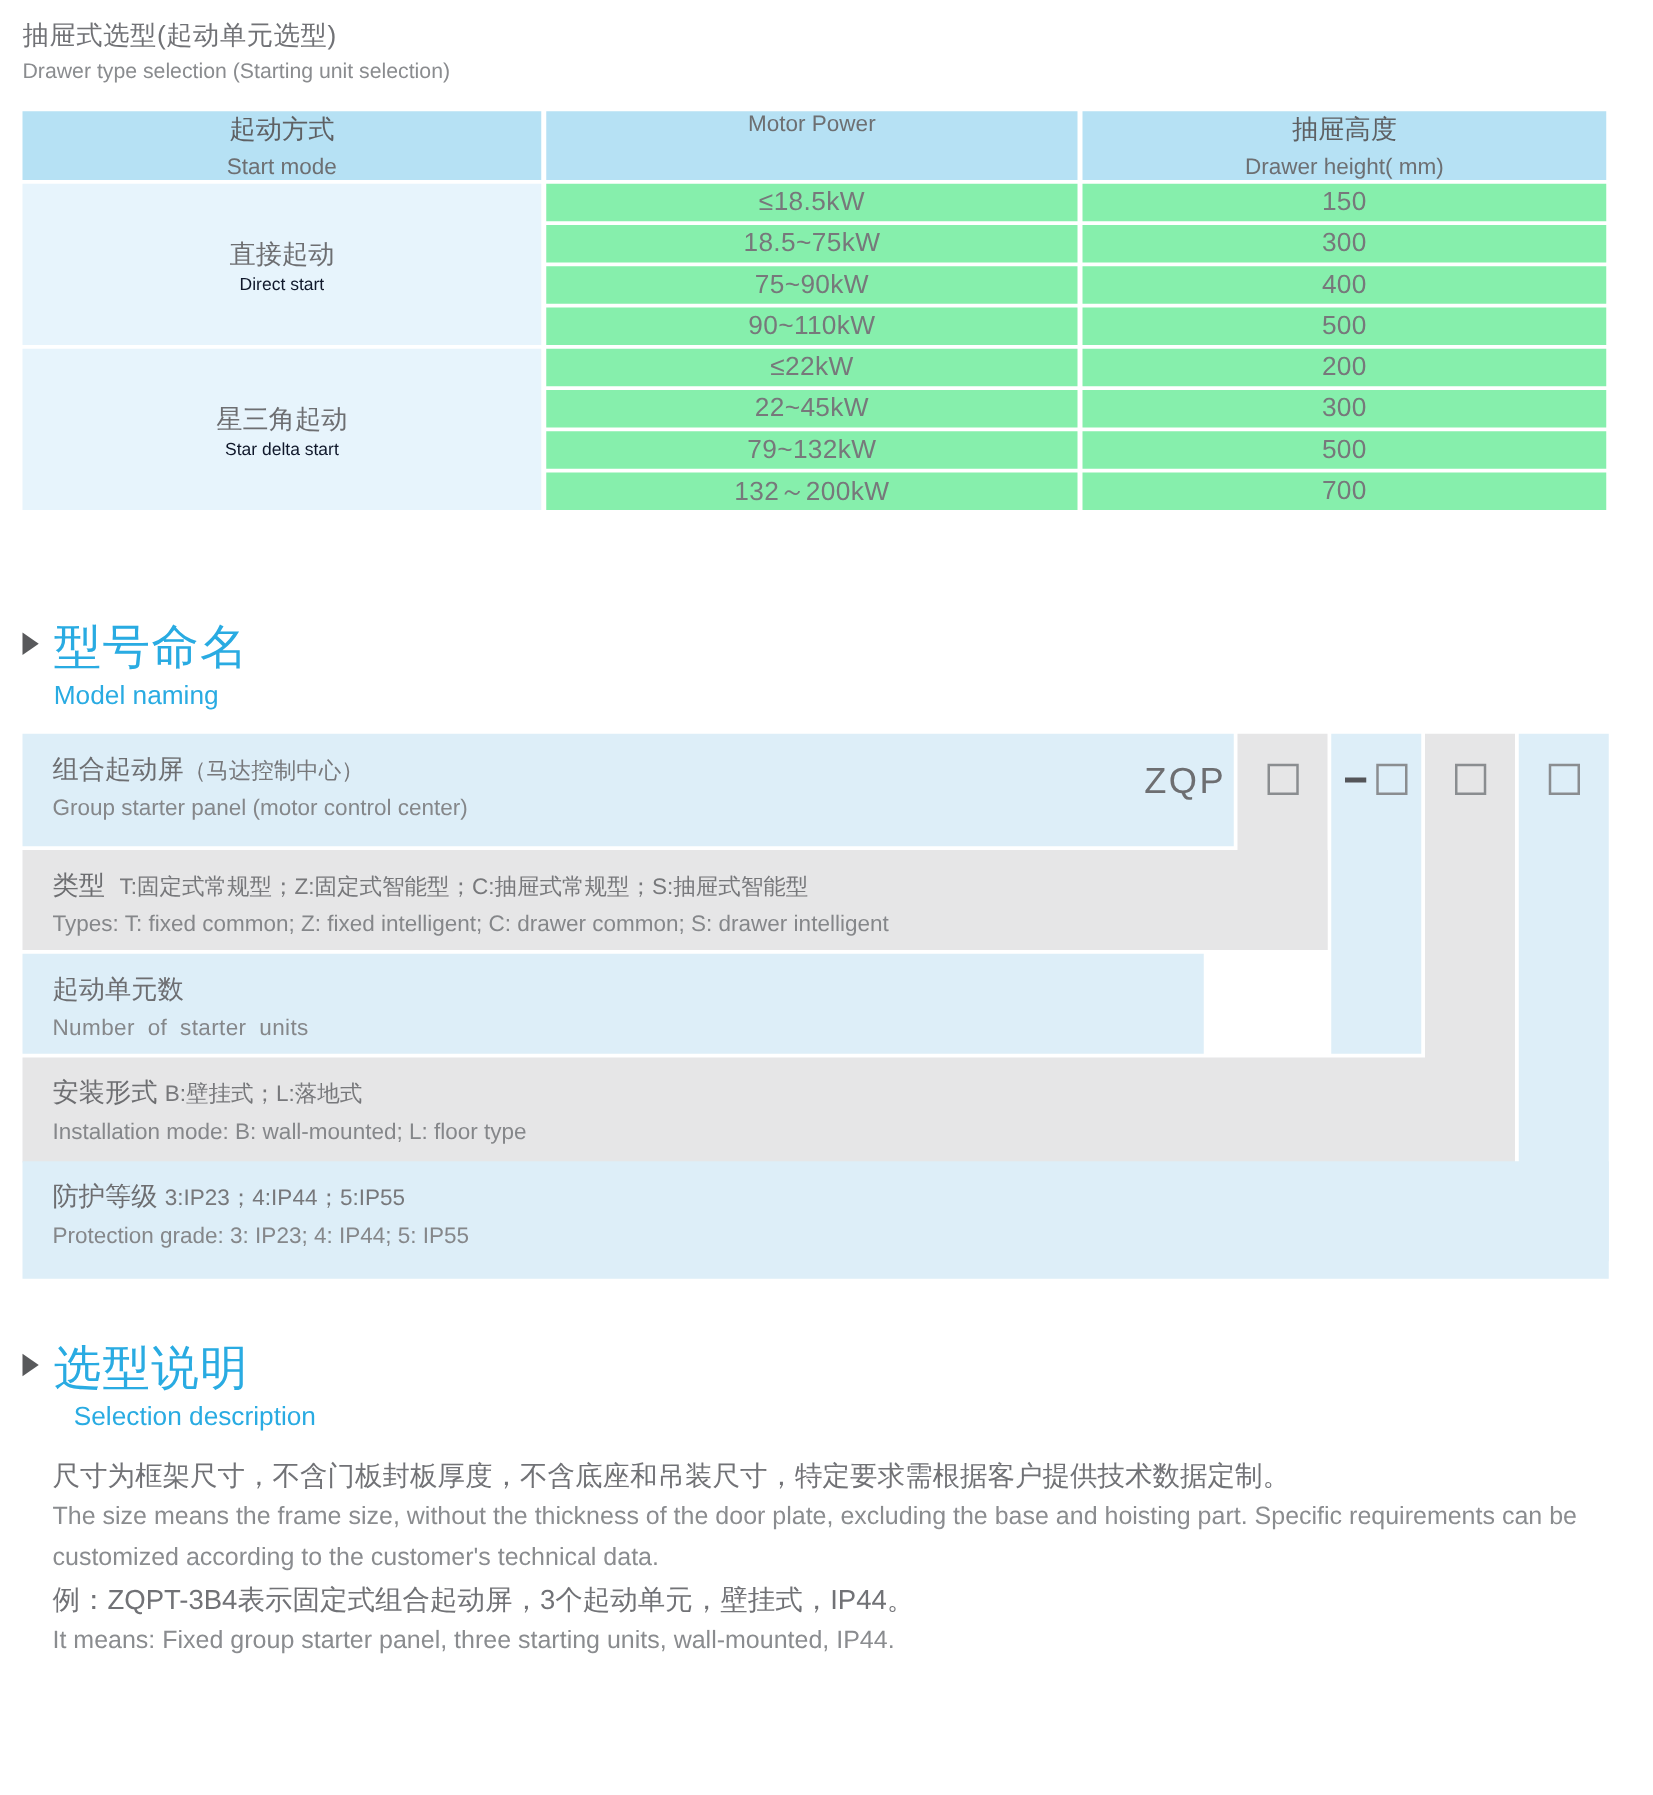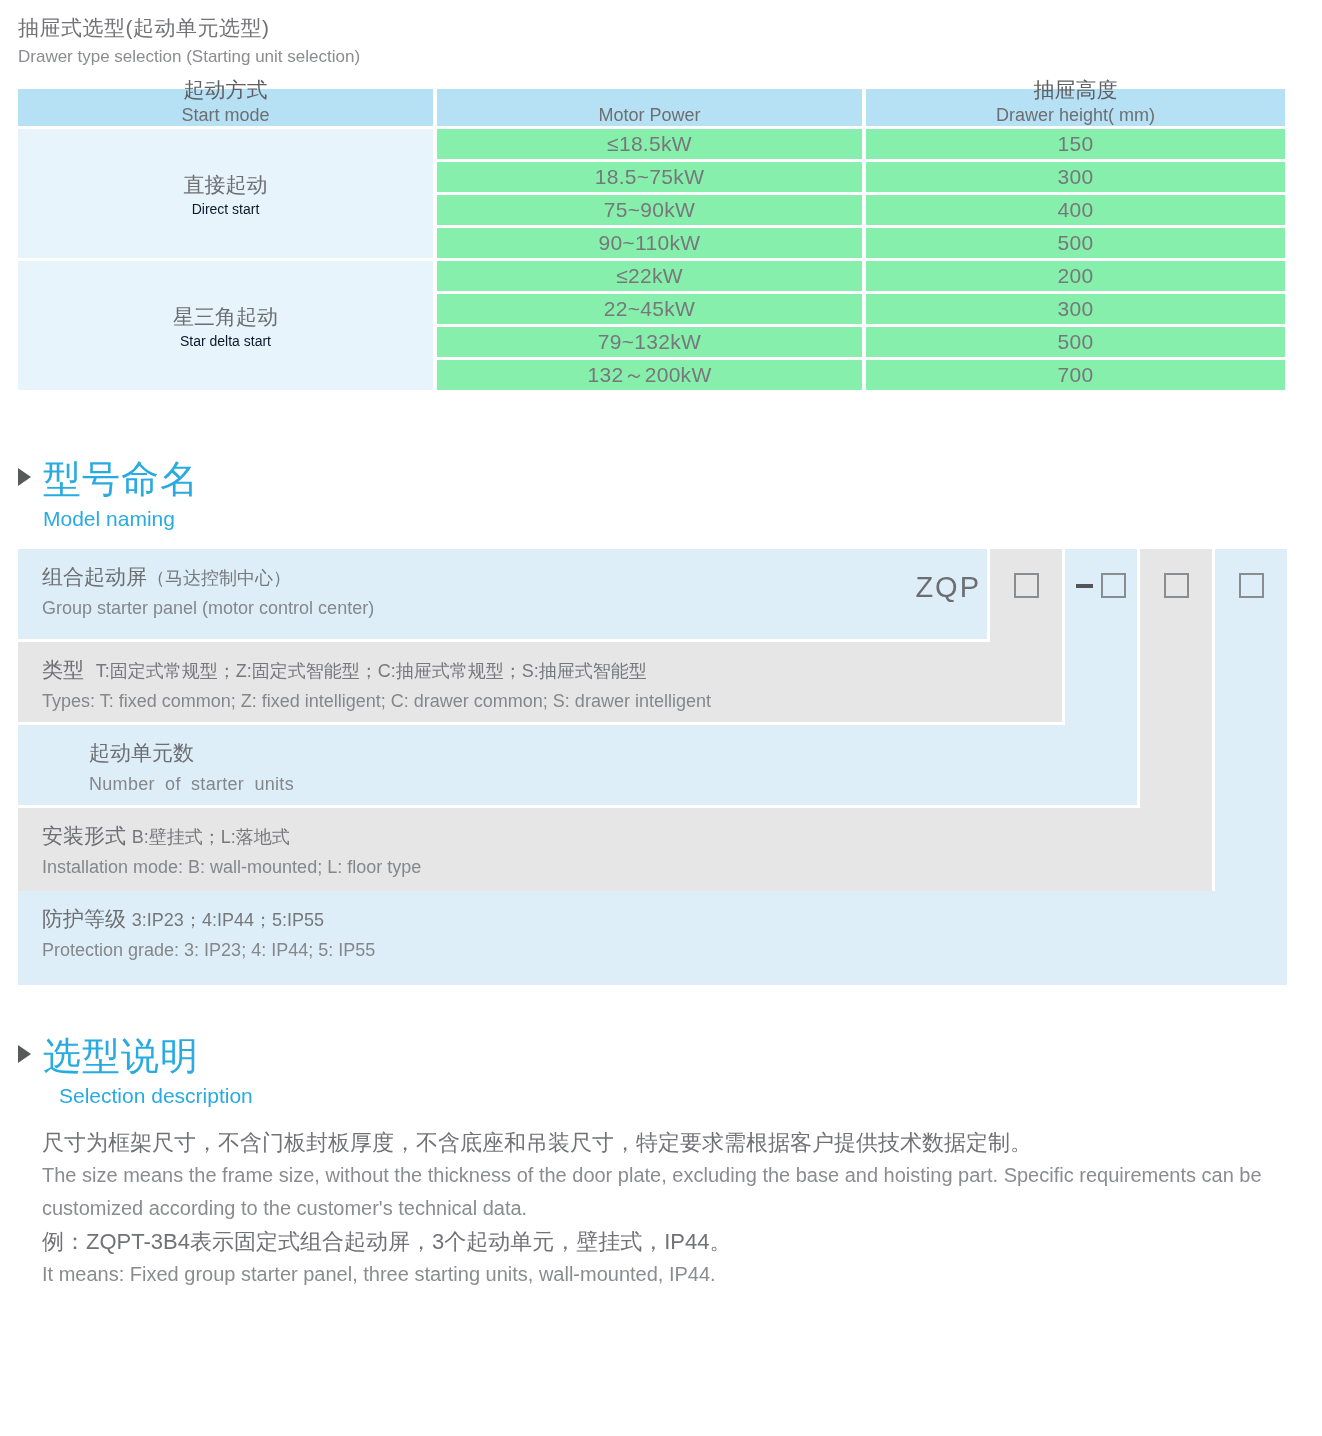--- a/index.html
+++ b/index.html
@@ -15,22 +15,22 @@
 
   
   .doc-title { margin:14px 0 0 18px; }
   .doc-title .cn { font-size:21px; color:#717276; letter-spacing:.5px; }
   .doc-title .en { font-size:17px; color:#8a8c8f; margin-top:5px; }
 
   
   .sel-table { margin:22px 0 0 18px; width:1267px; }
   .t-head { display:grid; grid-template-columns:415px 425px 419px; column-gap:4px; }
   .t-head .hcell {
-    height:37px; background:#b6e1f4; text-align:center;
-    display:flex; flex-direction:column; justify-content:flex-end; gap:1px;
+    height:55px; background:#b6e1f4; text-align:center;
+    display:flex; flex-direction:column; justify-content:space-between; gap:1px;
   }
   .t-head .hcn { font-size:21px; color:#5e6063; }
   .t-head .hen { font-size:18px; color:#6d6f72; }
 
   .t-group { display:grid; grid-template-columns:415px 425px 419px; gap:3px 4px; margin-top:3px; }
   .mode-cell {
     grid-row:1 / span 4; background:#e7f4fc;
     display:flex; flex-direction:column; justify-content:center; align-items:center; gap:2px;
   }
   .mode-cell .cn { font-size:21px; color:#6d6e71; }
@@ -55,21 +55,21 @@
   .sec2 .sec-txt .en { margin-left:16px; }
 
   
   .ladder { position:relative; margin:18px 0 0 18px; width:1270px; height:422px; }
   .band { position:absolute; left:0; }
   .band .inner { padding:14px 0 0 24px; }
   .b-blue { background:#ddeef8; }
   .b-gray { background:#e6e6e7; }
   .band1 { top:0;   width:969px;  height:90px; }
   .band2 { top:93px;  width:1044px; height:80px; }
-  .band3 { top:176px; width:1119px; height:80px;padding-left:47px; }
+  .band3 { top:176px; width:945px; height:80px; }
   .band4 { top:259px; width:1194px; height:84px; }
   .band5 { top:342px; width:1269px; height:94px; }
   .ln-cn { font-size:21px; color:#6d6e71; }
   .ln-cn .sub { font-size:18px; color:#77787b; }
   .ln-en { font-size:18px; color:#85878a; margin-top:7px; }
   .spaced { word-spacing:5px; letter-spacing:.3px; }
 
   .zqp {
     position:absolute; top:22px; right:6px;
     font-size:29px; color:#6d6e71; letter-spacing:2px;
@@ -139,21 +139,21 @@
       <div class="d-cell">200</div>
       <div class="d-cell">22~45kW</div>
       <div class="d-cell">300</div>
       <div class="d-cell">79~132kW</div>
       <div class="d-cell">500</div>
       <div class="d-cell">132～200kW</div>
       <div class="d-cell">700</div>
     </div>
   </div>
 
-  <div class="sec-head sec1" style="margin-top:64px;">
+  <div class="sec-head sec1" style="margin-top:84px;">
     <div class="tri"></div>
     <div class="sec-txt">
       <div class="cn">型号命名</div>
       <div class="en">Model naming</div>
     </div>
   </div>
 
   <div class="ladder">
 
     <div class="band band1 b-blue">

